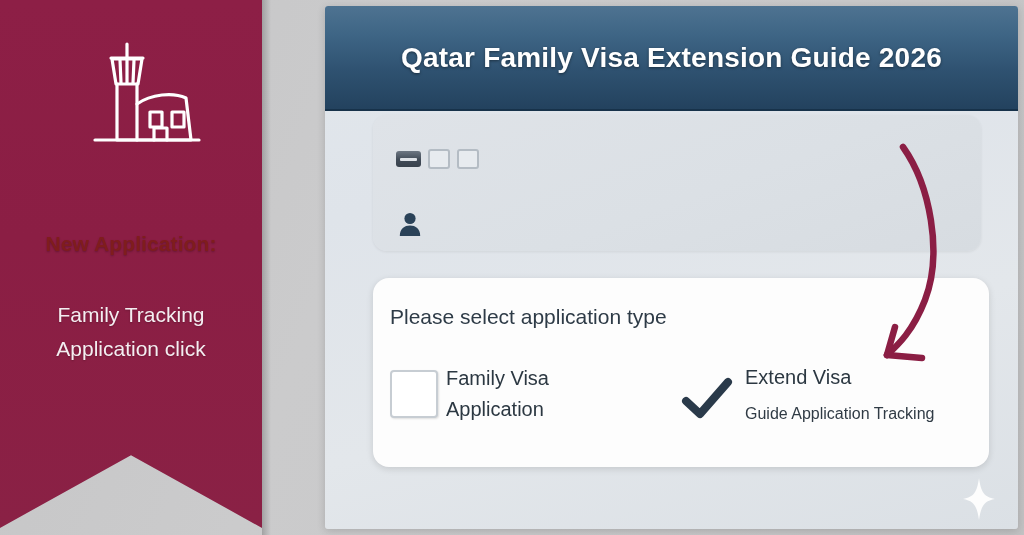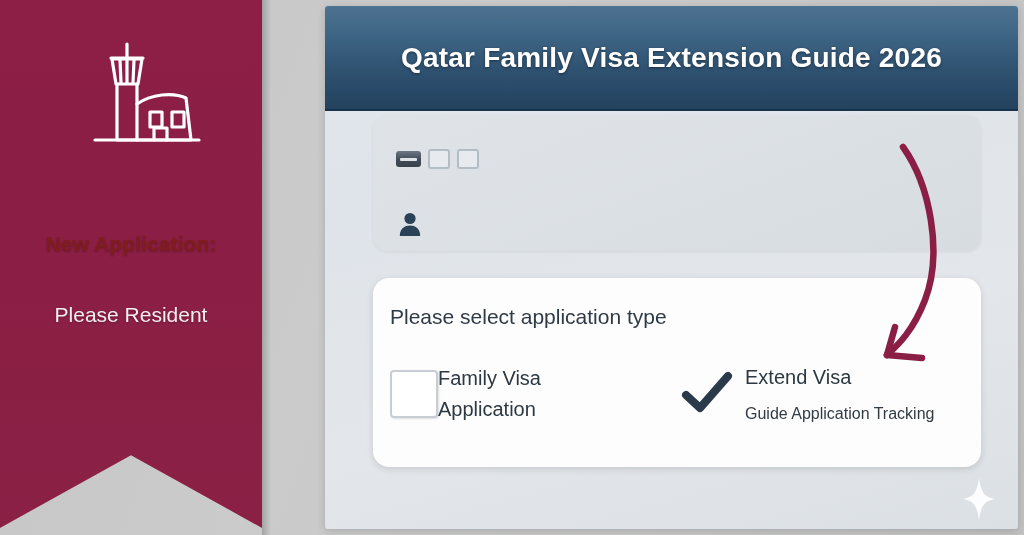--- a/index.html
+++ b/index.html
@@ -172,35 +172,36 @@
   
   .card-select {
     position: absolute;
     left: 48px;
     top: 272px;
     width: 608px;
     height: 189px;
     background: #fdfdfd;
     border-radius: 16px;
     box-shadow: 0 2px 7px rgba(0,0,0,0.13);
+    padding-left: 8px;
   }
   .select-prompt {
     position: absolute;
     left: 17px;
     top: 27px;
     color: #2e3b47;
     font-size: 21px;
   }
   .opt-left {
     position: absolute;
     left: 17px;
     top: 88px;
     display: flex;
     align-items: center;
-    gap: 0;
+    gap: 8px;
   }
   .checkbox-empty {
     width: 44px;
     height: 44px;
     border: 2px solid #c7cdd3;
     border-radius: 4px;
     background: #ffffff;
     box-shadow: 1px 1px 2px rgba(0,0,0,0.12);
     flex: none;
   }
@@ -210,21 +211,21 @@
     gap: 7px;
     color: #2c3842;
     font-size: 20px;
     line-height: 24px;
   }
   .opt-right {
     position: absolute;
     left: 308px;
     top: 86px;
     display: flex;
-    align-items: flex-start;
+    align-items: center;
     gap: 12px;
   }
   .check-mark {
     width: 52px;
     height: 46px;
     flex: none;
     margin-top: 6px;
   }
   .opt-right-labels {
     display: flex;
@@ -284,21 +285,22 @@
       <rect x="69" y="72" width="12" height="15"></rect>
       <rect x="91" y="72" width="12" height="15"></rect>
       <path d="M73 100 L73 88 L86 88 L86 100"></path>
       <line x1="14" y1="100" x2="118" y2="100"></line>
     </g>
   </svg>
 
   <div class="ribbon-heading">New Application:</div>
 
   <div class="ribbon-body">
-    <div>Please Resident</div>
+    <div>Family Tracking</div>
+    <div>Application click</div>
   </div>
 
   <div class="panel">
 
     <div class="panel-header">
       <div class="panel-header-title">Qatar Family Visa Extension Guide 2026</div>
     </div>
 
     <div class="card-top">
       <div class="chip-row">

